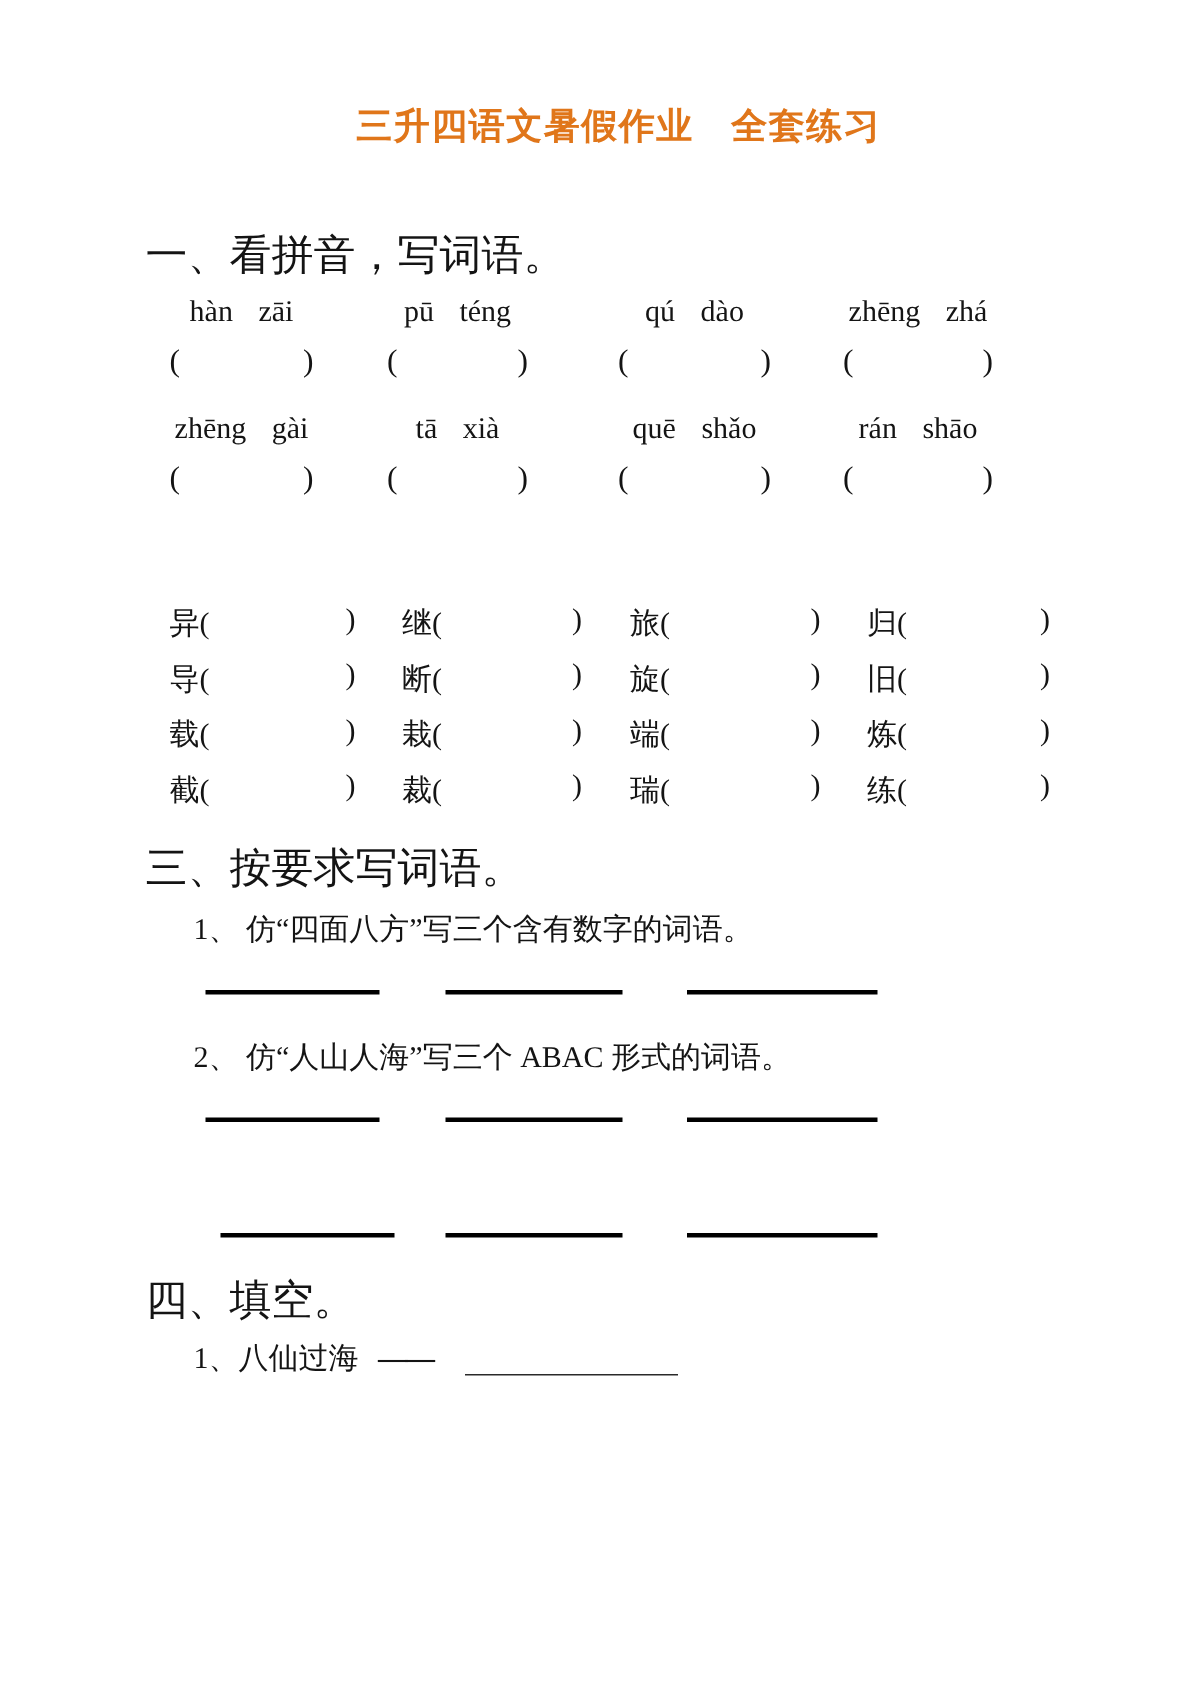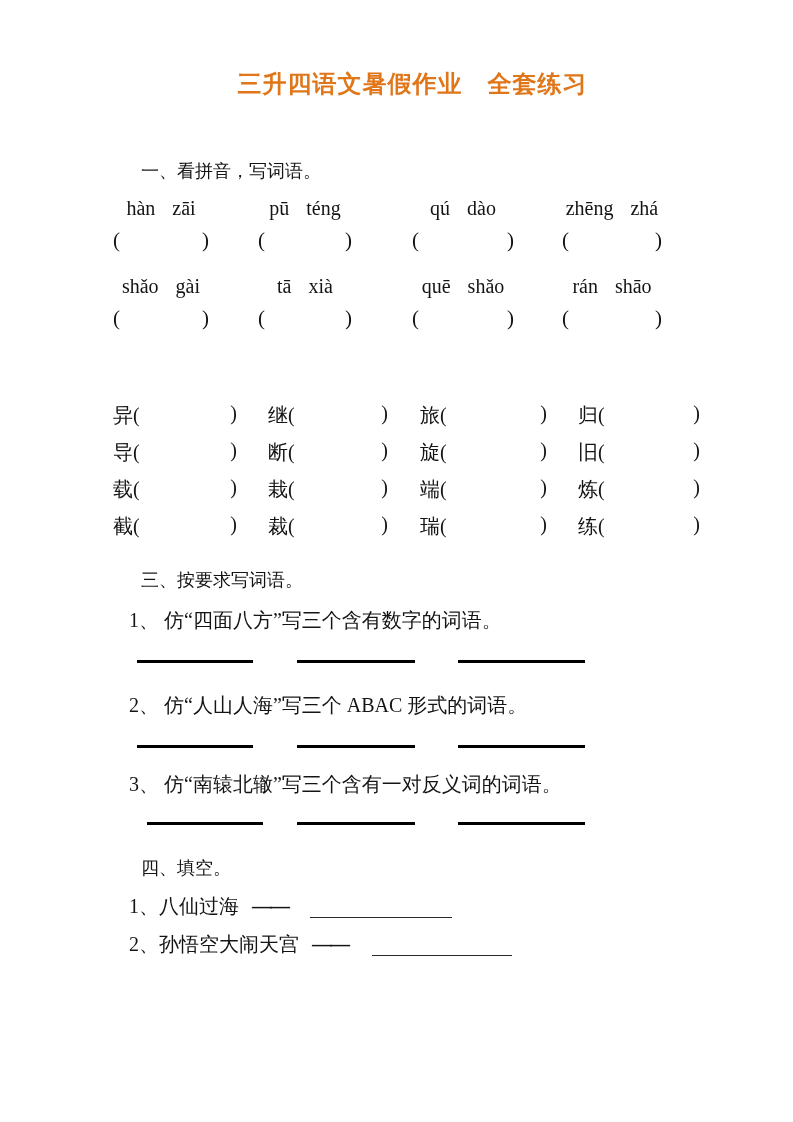--- a/index.html
+++ b/index.html
@@ -12,21 +12,21 @@
     overflow:hidden;
   }
   .abs{position:absolute;left:97px;}
   .doc-title{
     left:0;width:793px;top:68px;
     text-align:center;
     font-size:24px;font-weight:bold;
     letter-spacing:1px;
     margin-left:16px;
   }
-  .sec-head{font-size:18px;line-height:26px;margin-left:44px;}
+  .sec-head{font-size:28px;line-height:26px;}
   .flex-row{display:flex;align-items:flex-end;}
   
   .p-cell{text-align:center;font-size:20px;word-spacing:12px;white-space:nowrap;}
   .paren-cell{display:flex;justify-content:space-between;font-size:21px;}
   .c1{margin-left:16px;width:96px;}
   .c2{margin-left:49px;width:94px;}
   .c3{margin-left:60px;width:102px;}
   .c4{margin-left:48px;width:100px;}
   
   .z-cell{display:flex;justify-content:space-between;font-size:20px;}
@@ -79,21 +79,21 @@
         <span>(</span>
         <span>)</span>
       </div>
     <div class="paren-cell c4">
         <span>(</span>
         <span>)</span>
       </div>
   </div>
 
   <div class="abs flex-row" style="top:275px;">
-    <div class="p-cell c1">shǎo gài</div>
+    <div class="p-cell c1">zhēng gài</div>
     <div class="p-cell c2">tā xià</div>
     <div class="p-cell c3">quē shǎo</div>
     <div class="p-cell c4">rán shāo</div>
   </div>
 
   <div class="abs flex-row" style="top:306px;">
     <div class="paren-cell c1">
         <span>(</span>
         <span>)</span>
       </div>
@@ -197,31 +197,27 @@
     <div class="blank-thick b3"></div>
   </div>
 
   <div class="abs question" style="top:692px;">2、 仿“人山人海”写三个 ABAC 形式的词语。</div>
   <div class="abs flex-row" style="top:745px;">
     <div class="blank-thick b1"></div>
     <div class="blank-thick b2"></div>
     <div class="blank-thick b3"></div>
   </div>
 
-  <div class="abs question" style="top:771px;">3、 仿“南辕北辙”写三个含有一对反义词的词语。</div>
   <div class="abs flex-row" style="top:822px;">
     <div class="blank-thick b1" style="margin-left:50px;"></div>
     <div class="blank-thick b2" style="margin-left:34px;"></div>
     <div class="blank-thick b3"></div>
   </div>
 
   <div class="abs sec-head" style="top:855px;">四、填空。</div>
 
   <div class="abs fill-row" style="top:893px;">
     <span>1、八仙过海</span><span class="dash" style="margin-left:13px;">——</span><span class="uline" style="width:142px;margin-left:22px;"></span>
   </div>
 
-  <div class="abs fill-row" style="top:931px;">
-    <span>2、孙悟空大闹天宫</span><span class="dash" style="margin-left:13px;">——</span><span class="uline" style="width:140px;margin-left:24px;"></span>
-  </div>
 
 
 </div>
 
 </body></html>

